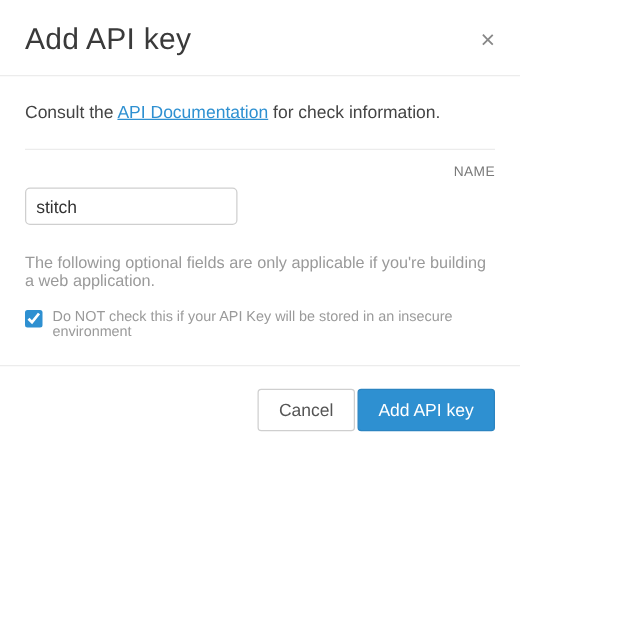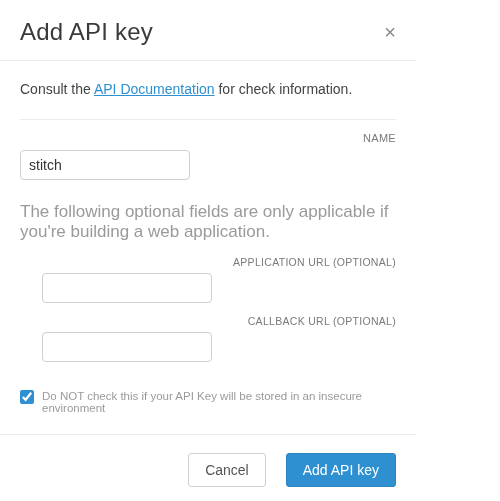--- a/index.html
+++ b/index.html
@@ -64,21 +64,21 @@
     width: 170px;
     height: 30px;
     padding: 4px 8px;
     font-size: 14px;
     color: #333;
     border: 1px solid #cfcfcf;
     border-radius: 4px;
     outline: none;
   }
   .helper-text {
-    font-size: 17px;
+    font-size: 13px;
     color: #9a9a9a;
     margin-top: 22px;
     margin-bottom: 14px;
   }
   .optional-section {
     padding-left: 22px;
     padding-bottom: 8px;
   }
   .opt-field {
     margin-bottom: 12px;
@@ -114,21 +114,21 @@
   .trusted-note {
     font-size: 11.5px;
     color: #9a9a9a;
     margin-top: 2px;
   }
   .footer {
     border-top: 1px solid #ececec;
     padding: 18px 20px;
     display: flex;
     justify-content: flex-end;
-    gap: 20px;
+    gap: 2px;
   }
   .btn {
     height: 34px;
     padding: 0 16px;
     font-size: 14px;
     border-radius: 3px;
     cursor: pointer;
     font-family: inherit;
   }
   .btn-secondary {
@@ -161,33 +161,20 @@
 
     <div class="divider"></div>
 
     <div>
       <div class="field-label">NAME</div>
       <input type="text" class="text-input" value="stitch" style="">
     </div>
 
     <div class="helper-text">The following optional fields are only applicable if you're building a web application.</div>
 
-    <div class="optional-section">
-
-      <div class="opt-field">
-        <div class="field-label">APPLICATION URL (OPTIONAL)</div>
-        <input type="text" class="text-input" value="" style="">
-      </div>
-
-      <div class="opt-field">
-        <div class="field-label">CALLBACK URL (OPTIONAL)</div>
-        <input type="text" class="text-input" value="" style="">
-      </div>
-
-    </div>
 
     <div class="trusted-row">
       <input type="checkbox" class="checkbox" checked="" style="">
       <div class="trusted-text">
         <span class="trusted-note">Do NOT check this if your API Key will be stored in an insecure environment</span>
       </div>
     </div>
 
   </div>
 

